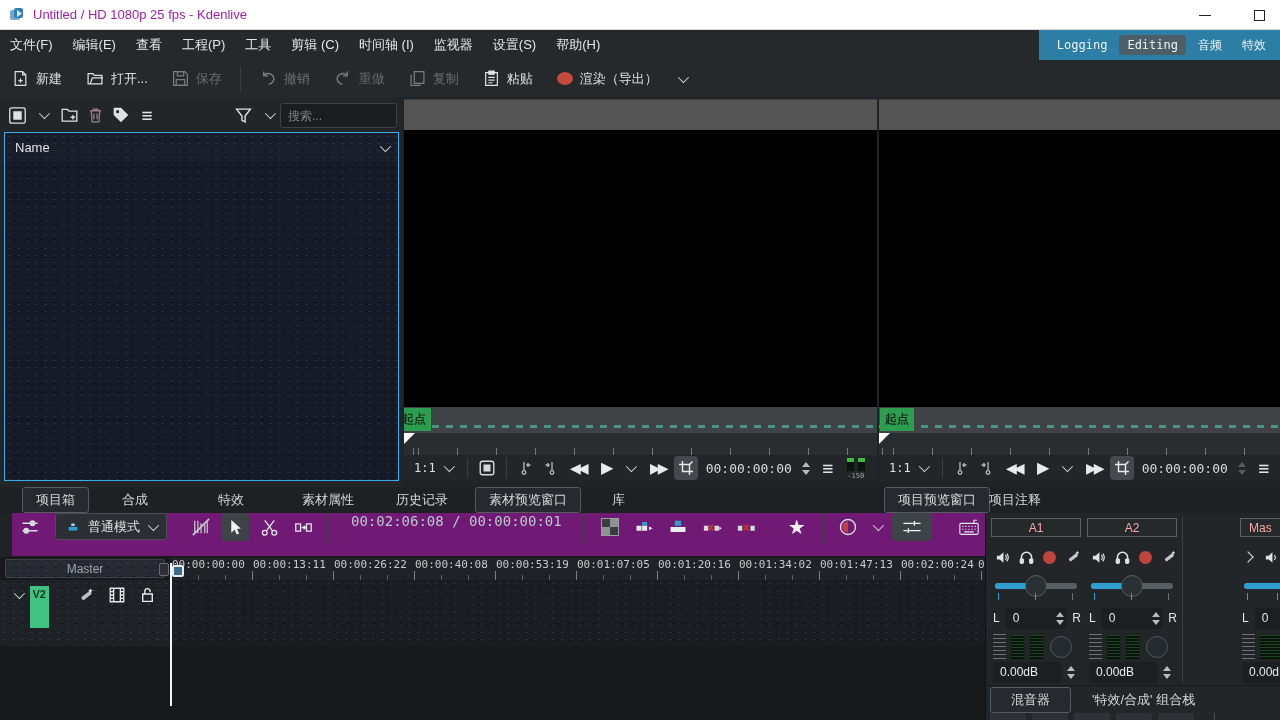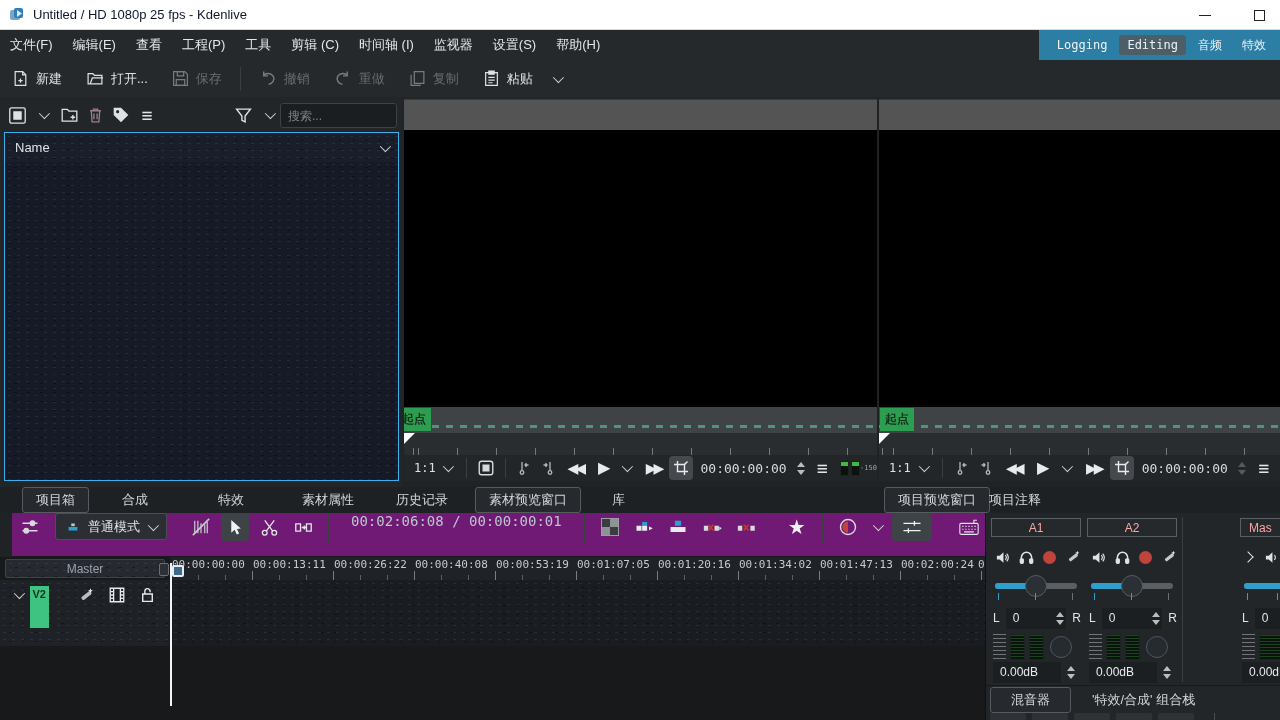--- a/index.html
+++ b/index.html
@@ -4,21 +4,21 @@
 <style>
   * { margin:0; padding:0; box-sizing:border-box; }
   html,body { width:1280px; height:720px; overflow:hidden; }
   body { font-family:"Liberation Sans","DejaVu Sans",sans-serif; background:#1c1e20; }
   .app { position:relative; width:1280px; height:720px; overflow:hidden; background:#202325; }
   .mono { font-family:"DejaVu Sans Mono","Liberation Mono",monospace; }
 
   
   .titlebar { position:absolute; left:0; top:0; width:1280px; height:30px; background:#ffffff; display:flex; align-items:center; border-bottom:1px solid #d9d9d9; }
   .titlebar .appicon { width:16px; height:16px; margin:0 8px 0 9px; }
-  .titlebar .title { font-size:13px; color:#0f172a; }
+  .titlebar .title { font-size:13px; color:#a21caf; }
   .wincontrols { position:absolute; right:8px; top:0; height:30px; display:flex; align-items:center; gap:28px; }
   .winbtn { width:26px; height:26px; display:flex; align-items:center; justify-content:center; cursor:default; }
   .glyph-min { width:12px; height:0; border-top:1.6px solid #222; }
   .glyph-max { width:11px; height:11px; border:1.6px solid #222; }
 
   
   .menubar { position:absolute; left:0; top:30px; width:1280px; height:30px; background:#26292c; display:flex; align-items:center; }
   .menu-item { color:#e4e6e8; font-size:13px; padding:0 10px; height:30px; display:flex; align-items:center; cursor:default; }
   .workspaces { position:absolute; right:0; top:0; height:30px; background:#2c7ea4; display:flex; align-items:center; padding:0 6px 0 10px; gap:4px; }
   .ws-item { color:#eef3f5; font-size:12px; font-family:"DejaVu Sans Mono","Liberation Mono",monospace; padding:3px 8px; border-radius:3px; white-space:nowrap; }
@@ -73,21 +73,21 @@
   .mc-btn.boxed { background:#45494e; border-radius:4px; }
   .tri { font-size:14px; color:#e8eaec; letter-spacing:-3px; line-height:1; }
   .mc-tc { font-size:13px; color:#d8dbdd; margin:0 4px 0 8px; }
   .spin { display:flex; flex-direction:column; gap:3px; margin:0 6px; }
   .spin i { width:0; height:0; border-left:4px solid transparent; border-right:4px solid transparent; }
   .spin .up { border-bottom:5px solid #b9bdc0; }
   .spin .dn { border-top:5px solid #b9bdc0; }
   .spin.dim .up { border-bottom-color:#565b5f; }
   .spin.dim .dn { border-top-color:#565b5f; }
   .burger { font-size:19px; color:#e2e5e7; line-height:1; }
-  .mon-meter { display:flex; flex-direction:row; align-items:center; margin-left:6px; }
+  .mon-meter { display:flex; flex-direction:column; align-items:center; margin-left:6px; }
   .mon-meter .bars { display:flex; gap:2px; }
   .mon-meter .bar { width:9px; height:15px; background:#0c120e; border:1px solid #1d241f; position:relative; }
   .mon-meter .bar::before { content:""; position:absolute; left:0; top:0; width:100%; height:4px; background:#3dbb44; }
   .meter-min { font-size:7px; color:#9aa39b; line-height:1; margin-top:1px; }
 
   
   .tabbar { position:absolute; left:0; top:487px; width:1280px; height:26px; background:#1e2124; display:flex; align-items:center; }
   .ptab { color:#d4d7d9; font-size:13px; padding:3px 13px; margin:0 4px; white-space:nowrap; cursor:default; }
   .ptab.active { border:1px solid #565b60; border-radius:3px; background:#26292d; }
 
@@ -248,20 +248,24 @@
       <span>复制</span>
     </div>
     <div class="tb-btn">
       <svg class="ic" width="17" height="17" viewBox="0 0 16 16" fill="none" stroke="#dfe2e4" stroke-width="1.2">
         <rect x="2.5" y="2.5" width="11" height="12"></rect>
           <rect x="5.5" y="1" width="5" height="3" fill="#dfe2e4"></rect>
           <path d="M5 7 H11 M5 9.5 H11 M5 12 H9"></path>
         </svg>
       <span>粘贴</span>
     </div>
+    <div class="tb-btn">
+      <span class="render-dot"></span>
+      <span>渲染（导出）</span>
+    </div>
     <div class="tb-btn" style="padding:0 8px;">
       <span class="chev"></span>
     </div>
   </div>
 
   <div class="bin-panel">
     <div class="bin-toolbar">
       <div class="bin-ic" style="margin-left:4px;">
         <svg class="ic" width="19" height="19" viewBox="0 0 16 16" fill="none" stroke="#dfe2e4" stroke-width="1.3">
           <rect x="1.5" y="1.5" width="13" height="13" rx="1.5"></rect>

